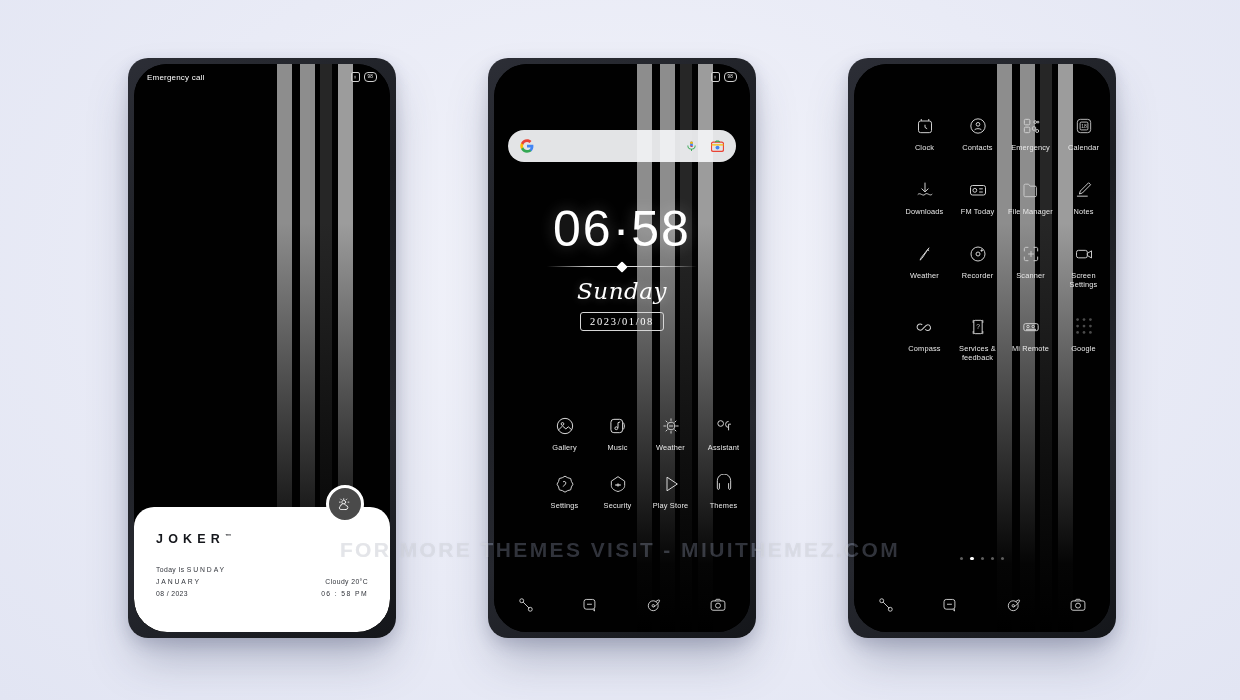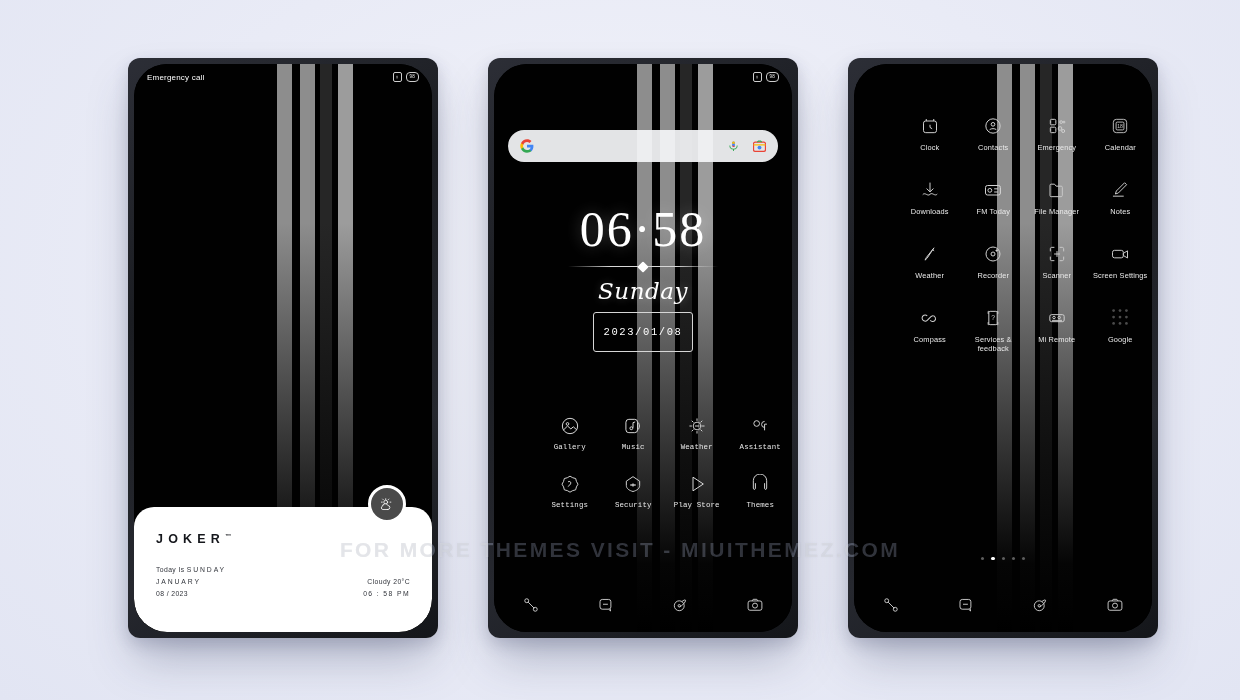--- a/index.html
+++ b/index.html
@@ -8,22 +8,22 @@
     font-family: "Liberation Sans", sans-serif;
   }
   body {
     background: radial-gradient(ellipse at 50% 38%, #f2f3fa 0%, #e9ebf6 55%, #e2e5f3 100%);
     position: relative;
   }
 
   
   .phone {
     position: absolute;
-    width: 310px; height: 580px;
-    border-radius: 12px;
+    width: 268px; height: 580px;
+    border-radius: 20px;
     background: linear-gradient(150deg,#2c2e36 0%,#1b1d22 35%,#26282f 70%,#14161a 100%);
     padding: 6px;
     box-shadow: 0 26px 46px -8px rgba(60,66,100,.34), 0 6px 16px rgba(60,66,100,.20);
   }
   #phone1 { left: 128px; top: 58px; }
   #phone2 { left: 488px; top: 58px; }
   #phone3 { left: 848px; top: 58px; }
 
   .screen {
     position: relative; width: 100%; height: 100%;
@@ -96,21 +96,21 @@
   }
   .gbar .spacer { flex: 1; }
   .g-right { display: flex; align-items: center; gap: 14px; }
 
   
   .clockwrap {
     position: absolute; left: 0; right: 0; top: 140px; z-index: 5;
     display: flex; flex-direction: column; align-items: center;
   }
   .bigtime {
-    font-family: Liberation Serif, serif;
+    font-family: Liberation Sans, sans-serif;
     font-size: 50px; font-weight: 300; color: #fff;
     letter-spacing: 2px; line-height: 1;
     text-shadow: 0 0 16px rgba(255,255,255,.30);
   }
   .divider {
     width: 150px; height: 14px; margin-top: 6px; position: relative;
   }
   .divider::before {
     content:''; position: absolute; top: 6px; left: 0; right: 0; height: 1px;
     background: linear-gradient(to right, rgba(255,255,255,0), #d8d8d8 28%, #d8d8d8 72%, rgba(255,255,255,0));
@@ -121,30 +121,30 @@
     border-radius: 1px;
   }
   .dayname {
     font-family: "DejaVu Serif", serif;
     font-style: italic; font-size: 23px; color: #fff;
     margin-top: 4px; letter-spacing: .5px;
     text-shadow: 0 0 10px rgba(255,255,255,.25);
   }
   .datebox {
     margin-top: 8px; border: 1px solid #d6d6d6; border-radius: 3px;
-    padding: 13px 9px; font-size: 10.5px; color: #fff; letter-spacing: 1.6px;
-    font-family: Liberation Mono, monospace;
+    padding: 3px 9px; font-size: 10.5px; color: #fff; letter-spacing: 1.6px;
+    font-family: Liberation Serif, serif;
   }
 
   
   .grid {
     position: absolute; left: 0; right: 0; z-index: 5;
     display: grid; grid-template-columns: repeat(4,1fr); padding-left: 44px;
   }
-  #grid-home { top: 348px; row-gap: 18px; font-family: Liberation Mono, monospace; }
+  #grid-home { top: 348px; row-gap: 18px; }
   #grid-drawer { top: 48px; row-gap: 24px; }
   .app { display: flex; flex-direction: column; align-items: center; gap: 7px; }
   .app .ic { height: 24px; display: flex; align-items: flex-end; justify-content: center; }
   .app .lbl {
     font-size: 7.4px; color: #e9e9e9; text-align: center; line-height: 9px;
     letter-spacing: .15px; max-width: 58px;
   }
 
   
   .dock {

